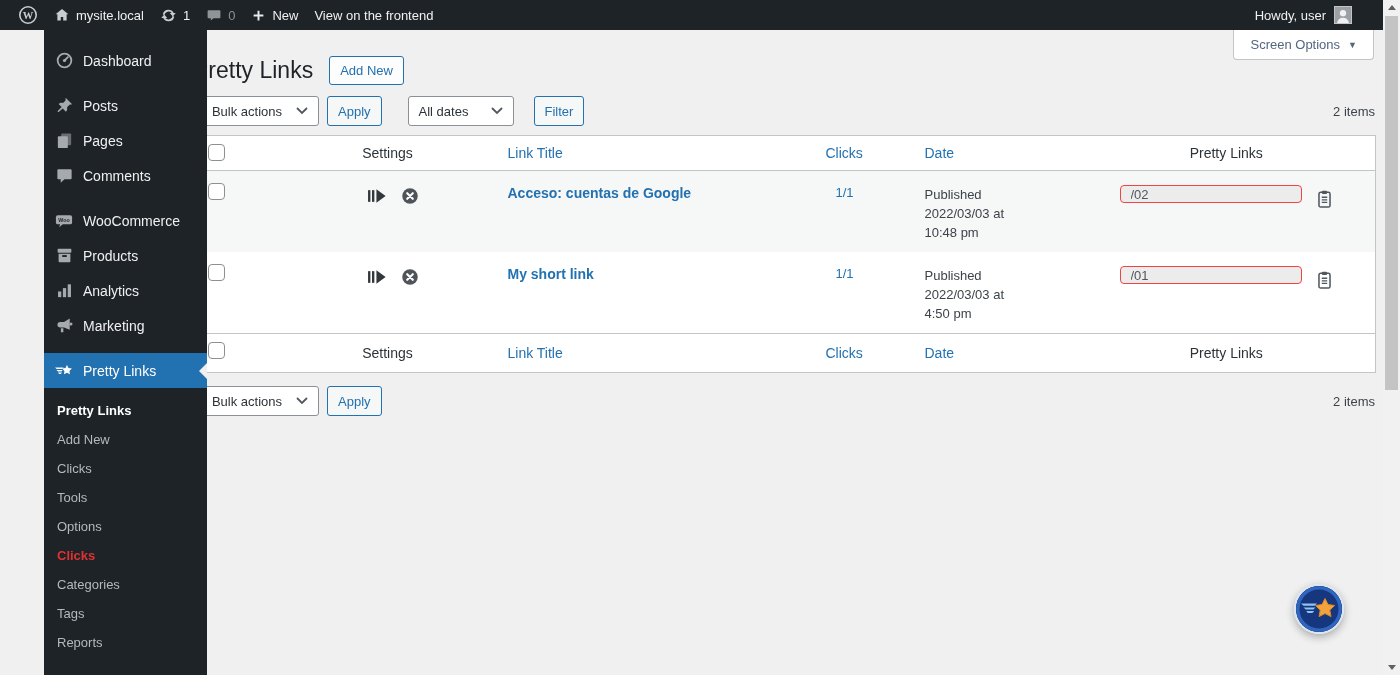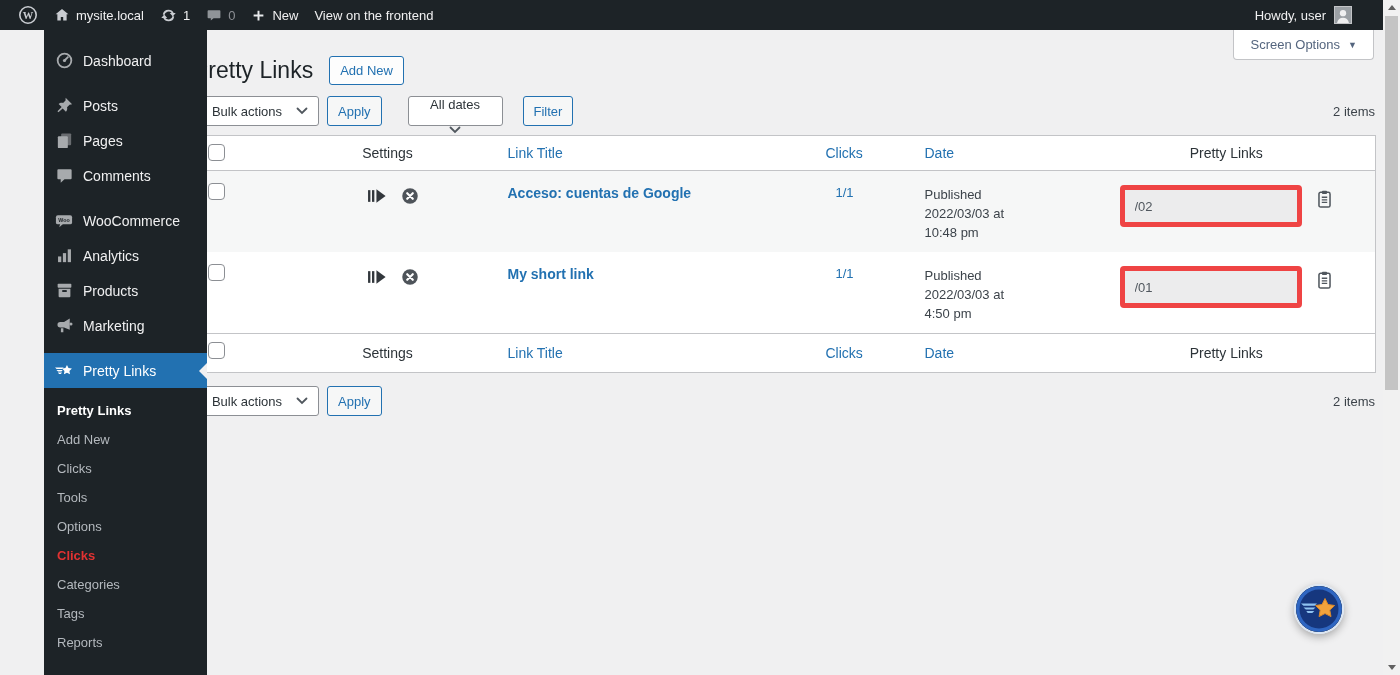--- a/index.html
+++ b/index.html
@@ -89,21 +89,21 @@
   .items-count{ margin-left:auto; color:#3c434a; }
 
   .select{
     height:30px; background:#fff; border:1px solid #8c8f94; border-radius:3px;
     display:inline-flex; align-items:center; gap:14px; padding:0 10px;
     color:#2c3338; cursor:pointer; white-space:nowrap;
   }
   .select .chev{ display:flex; }
   .ml8{ margin-left:8px; } .ml20{ margin-left:20px; } .ml26{ margin-left:26px; }
   .w-bulk{ width:126px; justify-content:flex-end; }
-  .w-dates{ width:95px; justify-content:space-between;flex-direction:column; }
+  .w-dates{ width:106px; justify-content:space-between; }
 
   
   table.list{
     width:1182px; margin:9px 16px 0 22px;
     border:1px solid #c3c4c7; border-collapse:collapse; background:#fff;
     table-layout:fixed;
   }
   col.c-cb{ width:34px; } col.c-set{ width:270px; } col.c-title{ width:310px; }
   col.c-clicks{ width:100px; } col.c-date{ width:190px; } col.c-pretty{ width:278px; }
   th, td{ font-weight:400; text-align:left; vertical-align:middle; }
@@ -124,21 +124,21 @@
   }
   .settings-icons{ display:flex; align-items:center; justify-content:center; gap:13px; padding-left:60px; margin-top:2px; }
   .settings-icons span{ display:flex; cursor:pointer; }
   a.row-title{ color:#2271b1; font-weight:bold; font-size:14px; text-decoration:none; cursor:pointer; }
   a.clicks-link{ color:#2271b1; text-decoration:none; cursor:pointer; padding-left:18px; display:inline-block; }
   td.c-clicks-cell{ }
   td.c-date-cell{ padding-left:17px; color:#3c434a; }
   .date-lines div{ line-height:19px; }
   .pretty-cell{ display:flex; align-items:flex-start; gap:14px; padding-left:12px; }
   .slug-input{
-    width:182px; height:42px; background:#ececed; border:5px solid #ef4444;
+    width:182px; height:18px; background:#ececed; border:1px solid #ef4444;
     border-radius:4px; padding:0 10px; font-size:13px; color:#50575e;
     font-family:"Liberation Sans", sans-serif;
   }
   .copy-btn{ display:flex; margin-top:4px; cursor:pointer; background:none; border:none; padding:0; }
 
   
   .fab{
     position:absolute; right:56px; bottom:41px; width:50px; height:50px;
     border-radius:50%; border:none; padding:0; cursor:pointer;
     background:transparent; box-shadow:0 3px 8px rgba(0,0,0,.3); z-index:40;
@@ -245,36 +245,36 @@
             <rect x="1.5" y="4.5" width="17" height="9.5" rx="2" fill="currentColor"></rect>
             <path d="M6 13.5 5 17l4.2-3.5z" fill="currentColor"></path>
             <text x="10" y="11.4" font-size="5.6" font-weight="bold" text-anchor="middle" fill="#1d2327" font-family="Liberation Sans, sans-serif">Woo</text>
           </svg>
       </span>
       <span>WooCommerce</span>
     </li>
     <li class="menu-item">
       <span class="mi-icon">
         <svg width="19" height="19" viewBox="0 0 20 20">
+            <rect x="2.8" y="3" width="14.4" height="4.2" rx="0.8" fill="currentColor"></rect>
+            <path fill="currentColor" d="M3.8 8.2h12.4V16c0 .6-.4 1-1 1H4.8c-.6 0-1-.4-1-1zM7.8 9.8h4.4v1.6H7.8z" fill-rule="evenodd"></path>
+            <rect x="7.8" y="9.8" width="4.4" height="1.7" fill="#1d2327"></rect>
+          </svg>
+      </span>
+      <span>Products</span>
+    </li>
+    <li class="menu-item">
+      <span class="mi-icon">
+        <svg width="19" height="19" viewBox="0 0 20 20">
             <rect x="3.2" y="11" width="3.4" height="6" fill="currentColor"></rect>
             <rect x="8.3" y="7.5" width="3.4" height="9.5" fill="currentColor"></rect>
             <rect x="13.4" y="3.5" width="3.4" height="13.5" fill="currentColor"></rect>
           </svg>
       </span>
       <span>Analytics</span>
-    </li>
-    <li class="menu-item">
-      <span class="mi-icon">
-        <svg width="19" height="19" viewBox="0 0 20 20">
-            <rect x="2.8" y="3" width="14.4" height="4.2" rx="0.8" fill="currentColor"></rect>
-            <path fill="currentColor" d="M3.8 8.2h12.4V16c0 .6-.4 1-1 1H4.8c-.6 0-1-.4-1-1zM7.8 9.8h4.4v1.6H7.8z" fill-rule="evenodd"></path>
-            <rect x="7.8" y="9.8" width="4.4" height="1.7" fill="#1d2327"></rect>
-          </svg>
-      </span>
-      <span>Products</span>
     </li>
     <li class="menu-item">
       <span class="mi-icon">
         <svg width="19" height="19" viewBox="0 0 20 20">
             <path fill="currentColor" d="M15.5 2.5v12l-6-2.4h-4a2.9 2.9 0 0 1 0-5.8h4zM6.2 13h2.6v4H6.2z"></path>
             <circle cx="16.8" cy="8.5" r="1.6" fill="currentColor"></circle>
           </svg>
       </span>
       <span>Marketing</span>
     </li>

